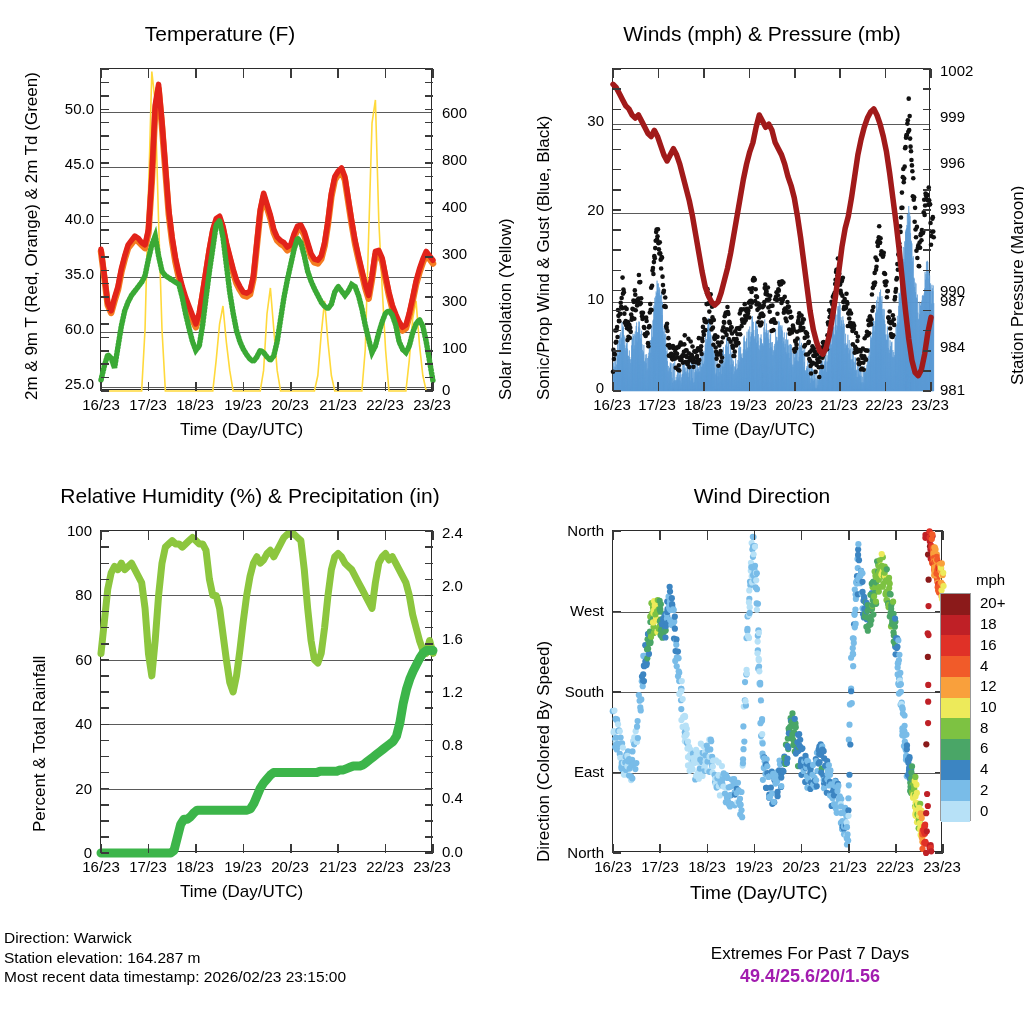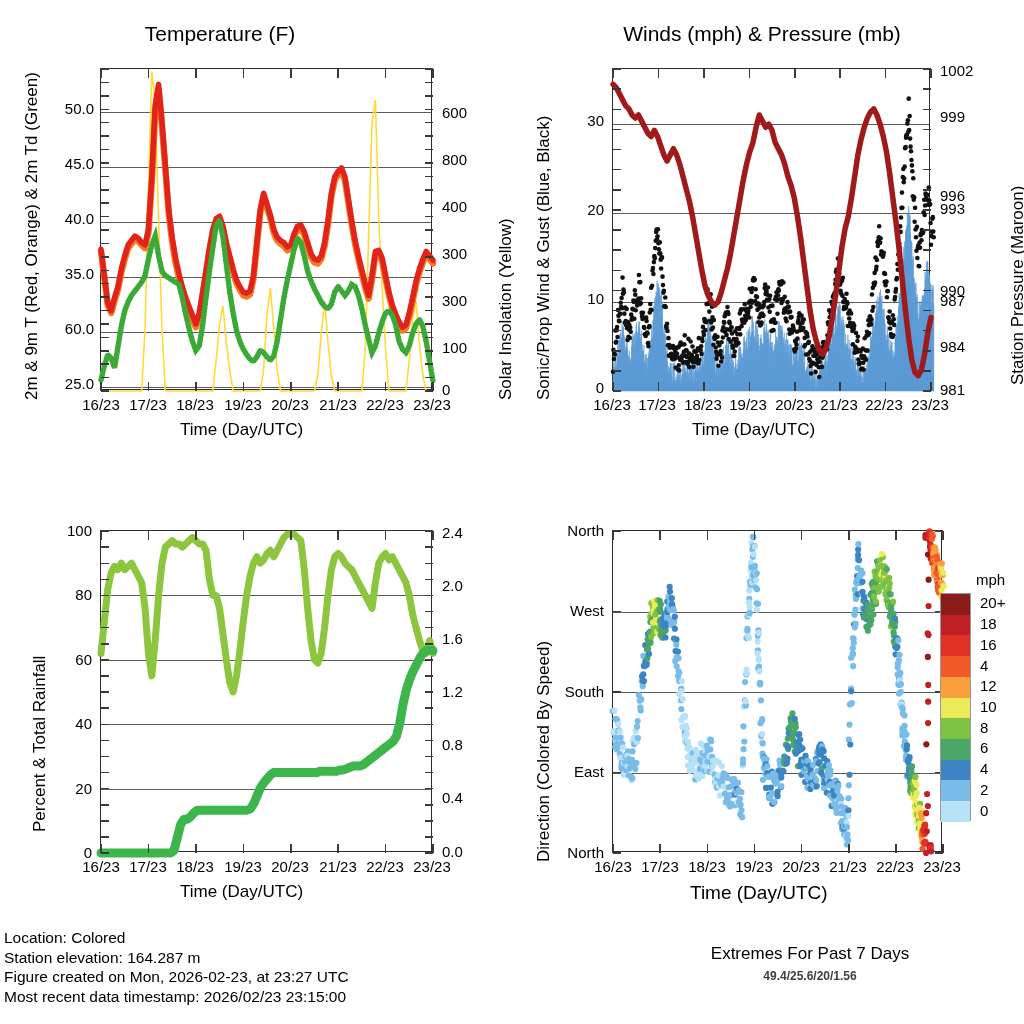--- a/index.html
+++ b/index.html
@@ -12,21 +12,21 @@
           transform-origin:0 0;transform:rotate(-90deg);}
   .tick{position:absolute;font-size:15px;color:#000;white-space:nowrap;}
   .tick.r{text-align:left;}
   .tick.l{text-align:right;}
   .frame{position:absolute;border:1.6px solid #2b2b2b;box-sizing:border-box;background:#fff;}
   .gridline{position:absolute;height:1.4px;background:#5a5a5a;left:0;right:0;}
   .tmark{position:absolute;background:#3a3a3a;}
   svg.series{position:absolute;left:0;top:0;overflow:visible;}
   .meta{position:absolute;font-size:15.5px;line-height:19.6px;color:#000;white-space:nowrap;}
   .extremes{position:absolute;text-align:center;font-size:17px;line-height:23px;color:#000;white-space:nowrap;}
-  .extval{color:#404040;font-weight:bold;font-size:12px;}
+  .extval{color:#a21caf;font-weight:bold;font-size:18px;}
   .cbar{position:absolute;border:0.8px solid #999;box-sizing:border-box;}
   .cbseg{width:100%;}
   .cblabel{position:absolute;font-size:15px;color:#000;white-space:nowrap;}
   .cbhead{position:absolute;font-size:15px;color:#000;white-space:nowrap;}
 </style>
 </head>
 <body>
 
 <div class="panel" style="left:0;top:0;width:512px;height:455px;">
 
@@ -921,41 +921,42 @@
       <div class="tmark" style="left: 310px; top: 321.3px; width: 8px; height: 1.5px;"></div>
     </div>
 
   <div class="tick l" style="left:46px;top:112px;width:46px;">30</div>
   <div class="tick l" style="left:46px;top:201px;width:46px;">20</div>
   <div class="tick l" style="left:46px;top:290px;width:46px;">10</div>
   <div class="tick l" style="left:46px;top:379px;width:46px;">0</div>
 
   <div class="tick r" style="left:428px;top:62px;">1002</div>
   <div class="tick r" style="left:428px;top:108px;">999</div>
-  <div class="tick r" style="left:428px;top:154px;margin-top:33px;">996</div>
+  <div class="tick r" style="left:428px;top:154px;">996</div>
   <div class="tick r" style="left:428px;top:200px;">993</div>
   <div class="tick r" style="left:428px;top:246px;margin-top:36px;">990</div>
   <div class="tick r" style="left:428px;top:292px;">987</div>
   <div class="tick r" style="left:428px;top:338px;">984</div>
   <div class="tick r" style="left:428px;top:381px;">981</div>
 
   <div class="tick" style="left:73px;top:396px;width:54px;text-align:center;">16/23</div>
   <div class="tick" style="left:118px;top:396px;width:54px;text-align:center;">17/23</div>
   <div class="tick" style="left:164px;top:396px;width:54px;text-align:center;">18/23</div>
   <div class="tick" style="left:209px;top:396px;width:54px;text-align:center;">19/23</div>
   <div class="tick" style="left:255px;top:396px;width:54px;text-align:center;">20/23</div>
   <div class="tick" style="left:300px;top:396px;width:54px;text-align:center;">21/23</div>
   <div class="tick" style="left:345px;top:396px;width:54px;text-align:center;">22/23</div>
   <div class="tick" style="left:391px;top:396px;width:54px;text-align:center;">23/23</div>
 
   <div class="axlabel" style="left:180px;top:420px;">Time (Day/UTC)</div>
 </div>
 
 <div class="panel" style="left:0;top:462px;width:512px;height:455px;">
 
+  <div class="ptitle" style="left:0;top:22px;width:500px;">Relative Humidity (%) &amp; Precipitation (in)</div>
 
   <div class="vlabel" style="left:30px;top:370px;">Percent &amp; Total Rainfall</div>
 
   <div class="frame" style="left:100px;top:68px;width:332px;height:322px;">
     <div class="gridline" style="top:258px;"></div>
     <div class="gridline" style="top:193px;"></div>
     <div class="gridline" style="top:129px;"></div>
     <div class="gridline" style="top:64px;"></div>
     <svg class="series" id="svg-humidity" width="332" height="322" viewBox="0 0 332 322">
         <path d="M0.00 122.36 L3.39 90.16 L6.78 57.96 L10.16 41.86 L13.55 35.42 L16.94 38.64 L20.33 32.20 L23.71 38.64 L27.10 35.42 L30.49 32.20 L33.88 38.64 L37.27 45.08 L40.65 51.52 L44.04 77.28 L47.43 122.36 L50.82 144.90 L54.20 109.48 L57.59 64.40 L60.98 32.20 L64.37 16.10 L67.76 12.88 L71.14 9.66 L74.53 12.88 L77.92 12.88 L81.31 16.10 L84.69 12.88 L88.08 9.66 L91.47 6.44 L94.86 9.66 L98.24 12.88 L101.63 12.88 L105.02 19.32 L108.41 48.30 L111.80 64.40 L115.18 64.40 L118.57 77.28 L121.96 103.04 L125.35 128.80 L128.73 151.34 L132.12 161.00 L135.51 144.90 L138.90 119.14 L142.29 90.16 L145.67 64.40 L149.06 45.08 L152.45 32.20 L155.84 25.76 L159.22 32.20 L162.61 28.98 L166.00 22.54 L169.39 19.32 L172.78 25.76 L176.16 19.32 L179.55 12.88 L182.94 6.44 L186.33 3.22 L189.71 3.22 L193.10 3.22 L196.49 6.44 L199.88 9.66 L203.27 38.64 L206.65 77.28 L210.04 109.48 L213.43 128.80 L216.82 132.02 L220.20 122.36 L223.59 96.60 L226.98 64.40 L230.37 38.64 L233.76 25.76 L237.14 22.54 L240.53 25.76 L243.92 32.20 L247.31 35.42 L250.69 38.64 L254.08 45.08 L257.47 51.52 L260.86 57.96 L264.24 64.40 L267.63 70.84 L271.02 77.28 L274.41 51.52 L277.80 32.20 L281.18 25.76 L284.57 22.54 L287.96 28.98 L291.35 25.76 L294.73 32.20 L298.12 38.64 L301.51 45.08 L304.90 51.52 L308.29 64.40 L311.67 83.72 L315.06 96.60 L318.45 109.48 L321.84 119.14 L325.22 122.36 L328.61 109.48 L332.00 122.36" fill="none" stroke="#8cc63e" stroke-width="7" stroke-linecap="round" stroke-linejoin="round"></path>
@@ -1043,20 +1044,21 @@
   <div class="tick" style="left:263px;top:396px;width:54px;text-align:center;">20/23</div>
   <div class="tick" style="left:311px;top:396px;width:54px;text-align:center;">21/23</div>
   <div class="tick" style="left:358px;top:396px;width:54px;text-align:center;">22/23</div>
   <div class="tick" style="left:405px;top:396px;width:54px;text-align:center;">23/23</div>
 
   <div class="axlabel" style="left:180px;top:420px;">Time (Day/UTC)</div>
 </div>
 
 <div class="panel" style="left:512px;top:462px;width:512px;height:462px;">
 
+  <div class="ptitle" style="left:60px;top:22px;width:380px;">Wind Direction</div>
 
   <div class="vlabel" style="left:22px;top:400px;">Direction (Colored By Speed)</div>
 
   <div class="frame" style="left:100px;top:68px;width:330px;height:322px;">
     <div class="gridline" style="top:80.5px;"></div>
     <div class="gridline" style="top:161px;"></div>
     <div class="gridline" style="top:241.5px;"></div>
     <svg class="series" id="svg-winddir" width="330" height="322" viewBox="0 0 330 322">
         <g>
           <circle cx="-0.23" cy="180.17" r="3.1" fill="#79bce8"></circle>
@@ -2209,22 +2211,21 @@
       <div class="cblabel" style="left: 40px; top: 105px;">10</div>
       <div class="cblabel" style="left: 40px; top: 125.727px;">8</div>
       <div class="cblabel" style="left: 40px; top: 146.455px;">6</div>
       <div class="cblabel" style="left: 40px; top: 167.182px;">4</div>
       <div class="cblabel" style="left: 40px; top: 187.909px;">2</div>
       <div class="cblabel" style="left: 40px; top: 208.636px;">0</div>
     </div>
 </div>
 
 <div class="meta" style="left:4px;top:928px;">
-  <div>Location: Colored</div>
+  <div>Direction: Warwick</div>
   <div>Station elevation: 164.287 m</div>
-  <div>Figure created on Mon, 2026-02-23, at 23:27 UTC</div>
   <div>Most recent data timestamp: 2026/02/23 23:15:00</div>
 </div>
 
 <div class="extremes" style="left:600px;top:942px;width:420px;">
   <div>Extremes For Past 7 Days</div>
   <div class="extval">49.4/25.6/20/1.56</div>
 </div>
 
 </body></html>

